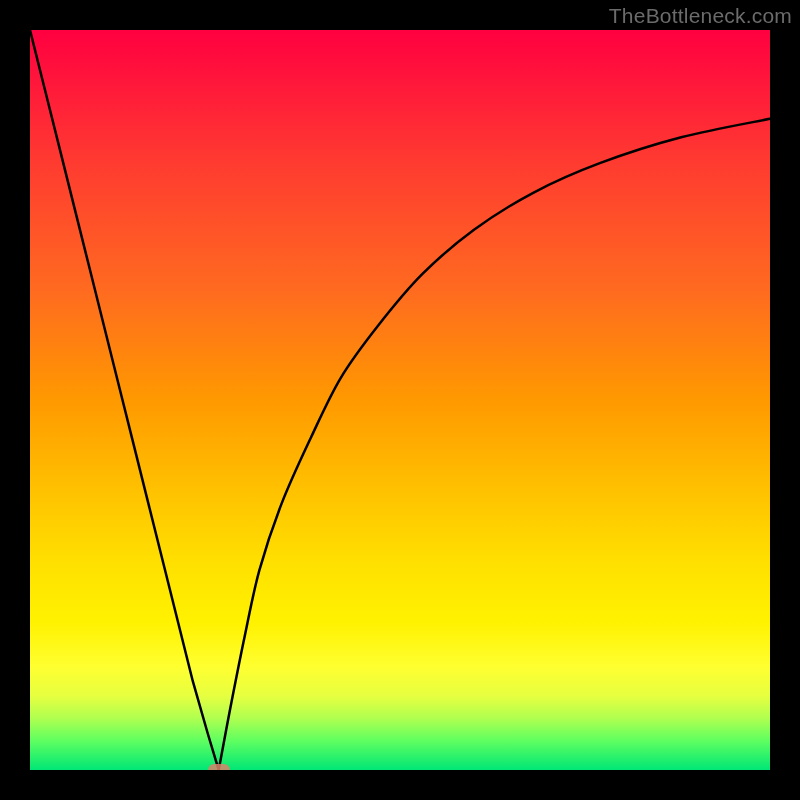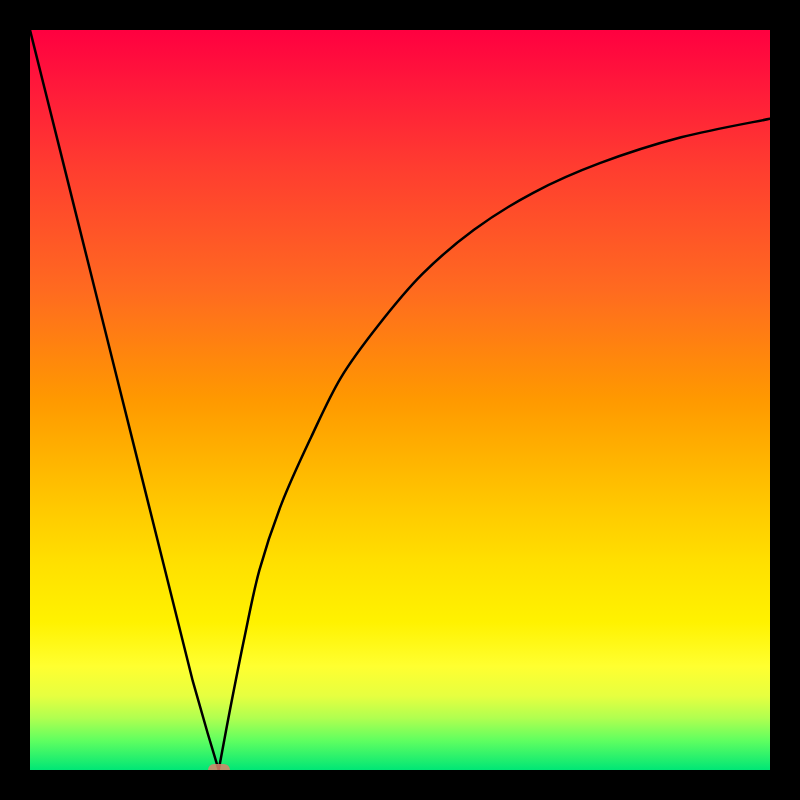--- a/index.html
+++ b/index.html
@@ -81,13 +81,14 @@
 <body>
 
 <div class="frame">
   <div class="plot">
     <div class="gradient"></div>
     <svg class="curve" viewBox="0 0 740 740" preserveAspectRatio="none">
       <path d="M0.00 0.00 L14.80 59.20 L29.60 118.40 L44.40 177.60 L59.20 236.80 L74.00 296.00 L88.80 355.20 L103.60 414.40 L118.40 473.60 L133.20 532.80 L148.00 592.00 L162.80 651.20 L177.60 703.00 L188.70 740.00 L188.70 740.00 C190.55 730.13, 195.48 703.00, 199.80 680.80 C204.12 658.60, 209.67 630.23, 214.60 606.80 C219.53 583.37, 223.23 562.40, 229.40 540.20 C235.57 518.00, 242.97 495.80, 251.60 473.60 C260.23 451.40, 271.33 427.97, 281.20 407.00 C291.07 386.03, 299.70 366.30, 310.80 347.80 C321.90 329.30, 334.23 313.27, 347.80 296.00 C361.37 278.73, 376.17 260.23, 392.20 244.20 C408.23 228.17, 425.50 213.37, 444.00 199.80 C462.50 186.23, 482.23 173.90, 503.20 162.80 C524.17 151.70, 545.13 142.45, 569.80 133.20 C594.47 123.95, 622.83 114.70, 651.20 107.30 C679.57 99.90, 725.20 91.88, 740.00 88.80" fill="none" stroke="#000" stroke-width="2.5" stroke-linecap="round" stroke-linejoin="round"></path>
     </svg>
     <div class="marker" style="left: 188.7px; top: 740px; background: rgb(217, 130, 107);"></div>
   </div>
+  <div class="watermark">TheBottleneck.com</div>
 </div>
 
 </body></html>

